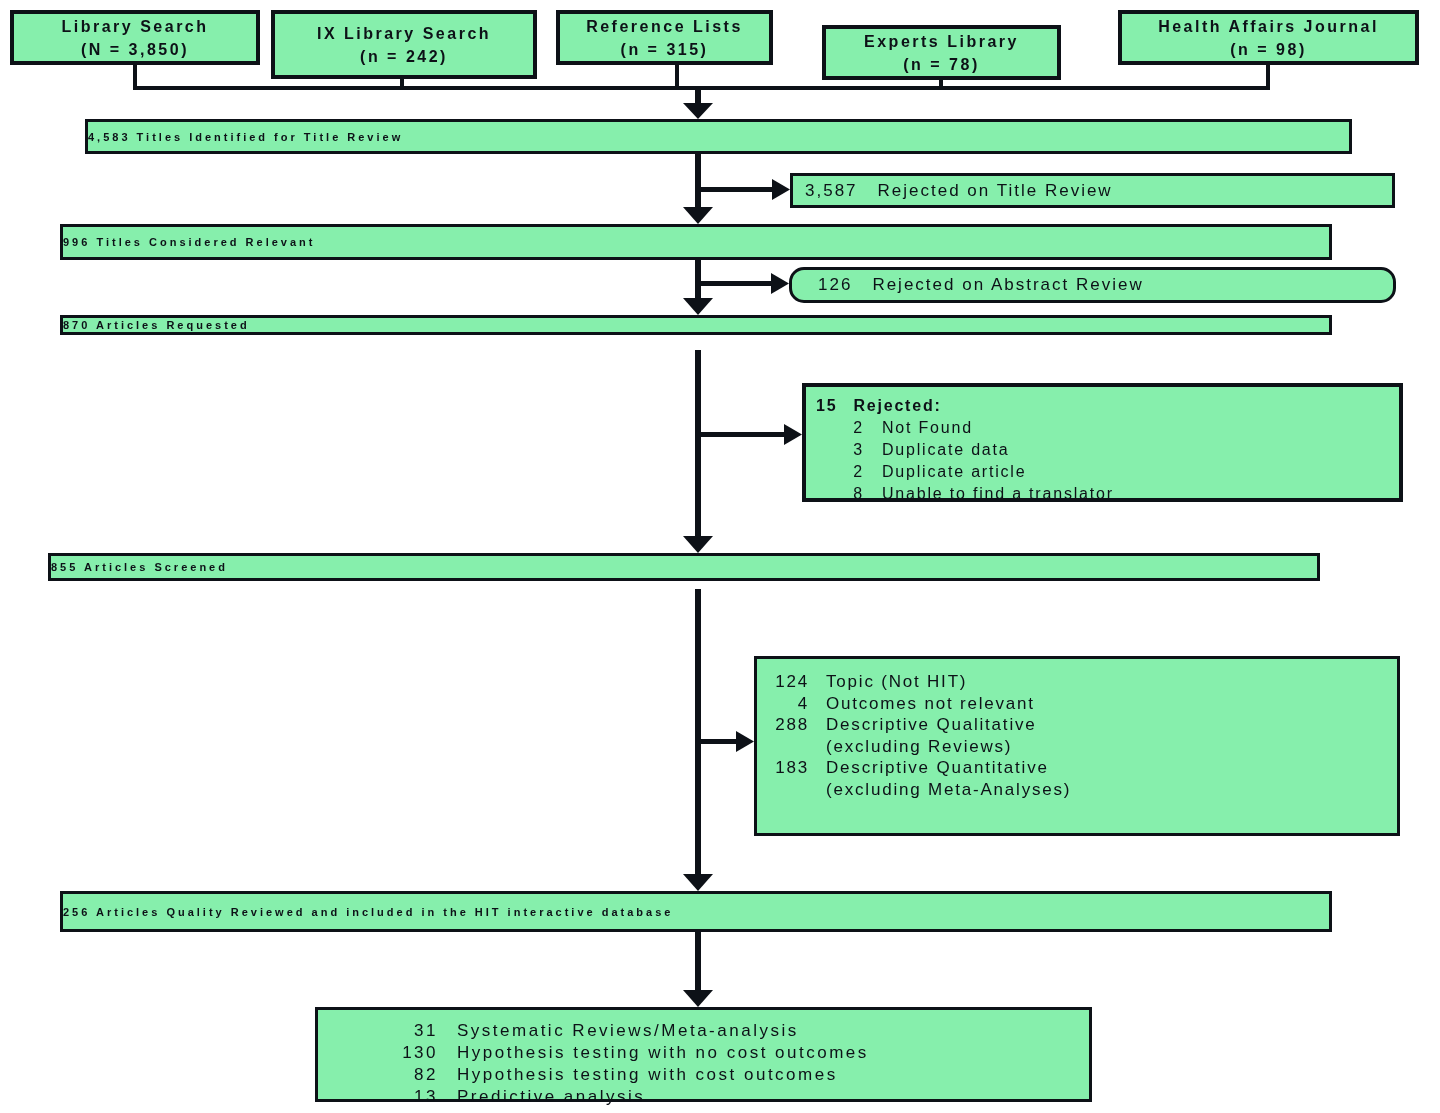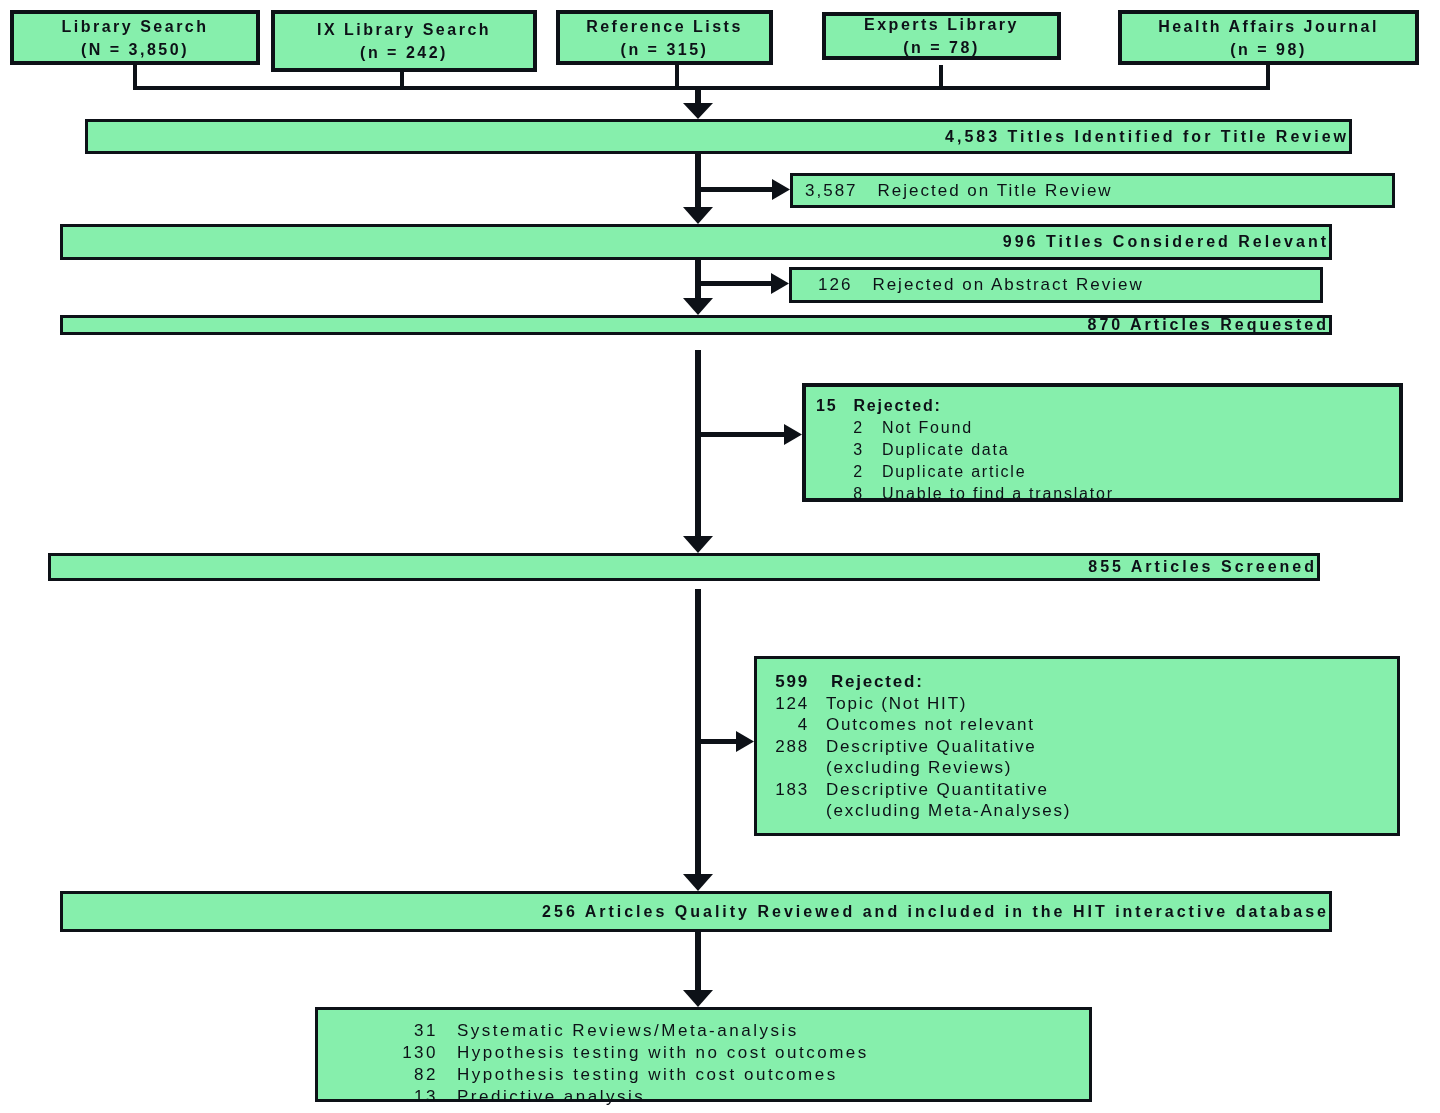--- a/index.html
+++ b/index.html
@@ -7,22 +7,22 @@
     position:relative;width:1440px;height:1113px;background:#ffffff;overflow:hidden;
     font-family:"Liberation Sans","DejaVu Sans",sans-serif;color:#0d1117;
   }
   .arrows{position:absolute;left:0;top:0;width:1440px;height:1113px;}
   .box{position:absolute;box-sizing:border-box;background:#86efac;border:3px solid #0d1117;}
   .src{
     border-width:4px;display:flex;flex-direction:column;align-items:center;justify-content:center;
     font-weight:700;font-size:16px;line-height:23px;letter-spacing:2.5px;text-align:center;white-space:nowrap;
   }
   .stage{
-    display:flex;align-items:center;justify-content:flex-end;
-    font-weight:700;font-size:16px;letter-spacing:3px;white-space:nowrap;
+    display:flex;align-items:center;justify-content:flex-start;
+    font-weight:700;font-size:11px;letter-spacing:3px;white-space:nowrap;
   }
   .sidereject{
     display:flex;align-items:center;padding-left:26px;
     font-weight:400;font-size:17px;letter-spacing:2px;white-space:nowrap;
   }
   .sidereject .num{margin-right:20px;}
   .listbox{font-weight:400;font-size:16px;letter-spacing:1.8px;white-space:nowrap;}
   .rrow{display:flex;}
   .rnum{display:inline-block;text-align:right;flex:none;}
   .rlabel{display:inline-block;}
@@ -78,29 +78,29 @@
     <rect x="698" y="432" width="87" height="5"></rect>
     <polygon points="784,424 784,445 802,434.5"></polygon>
     <rect x="698" y="739" width="39" height="5"></rect>
     <polygon points="736,731 736,752 754,741.5"></polygon>
   </svg>
 
   <div class="box src" style="left:10px;top:10px;width:250px;height:55px;">
     <span>Library Search</span>
     <span>(N = 3,850)</span>
   </div>
-  <div class="box src" style="left:271px;top:10px;width:266px;height:62px;">
+  <div class="box src" style="left:271px;top:10px;width:266px;height:69px;">
     <span>IX Library Search</span>
     <span>(n = 242)</span>
   </div>
   <div class="box src" style="left:556px;top:10px;width:217px;height:55px;">
     <span>Reference Lists</span>
     <span>(n = 315)</span>
   </div>
-  <div class="box src" style="left:822px;top:12px;width:239px;height:48px;">
+  <div class="box src" style="left:822px;top:25px;width:239px;height:55px;">
     <span>Experts Library</span>
     <span>(n = 78)</span>
   </div>
   <div class="box src" style="left:1118px;top:10px;width:301px;height:55px;">
     <span>Health Affairs Journal</span>
     <span>(n = 98)</span>
   </div>
 
   <div class="box stage" style="left:85px;top:119px;width:1267px;height:35px;">
     <span>4,583 Titles Identified for Title Review</span>
@@ -115,21 +115,21 @@
     <span>855 Articles Screened</span>
   </div>
   <div class="box stage" style="left:60px;top:891px;width:1272px;height:41px;">
     <span>256 Articles Quality Reviewed and included in the HIT interactive database</span>
   </div>
 
   <div class="box sidereject" style="left:790px;top:173px;width:605px;height:35px;padding-left:12px;">
     <span class="num">3,587</span>
     <span>Rejected on Title Review</span>
   </div>
-  <div class="box sidereject" style="left:789px;top:267px;width:534px;height:36px;">
+  <div class="box sidereject" style="left:789px;top:267px;width:607px;height:36px;border-radius:15px;">
     <span class="num">126</span>
     <span>Rejected on Abstract Review</span>
   </div>
 
   <div class="box listbox rej15" style="left:802px;top:383px;width:601px;height:119px;">
     <div class="bold">
       <span class="hnum">15</span><span class="hlabel">Rejected:</span>
     </div>
     <div class="rrow">
       <span class="rnum">2</span>
@@ -143,24 +143,20 @@
       <span class="rnum">2</span>
         <span class="rlabel">Duplicate article</span>
     </div>
     <div class="rrow">
       <span class="rnum">8</span>
         <span class="rlabel">Unable to find a translator</span>
     </div>
   </div>
 
   <div class="box listbox rej599" style="left:754px;top:656px;width:646px;height:180px;">
-    <div class="rrow hdr bold">
-      <span class="rnum">599</span>
-        <span class="rlabel">Rejected:</span>
-    </div>
     <div class="rrow">
       <span class="rnum">124</span>
         <span class="rlabel">Topic (Not HIT)</span>
     </div>
     <div class="rrow">
       <span class="rnum">4</span>
         <span class="rlabel">Outcomes not relevant</span>
     </div>
     <div class="rrow">
       <span class="rnum">288</span>

